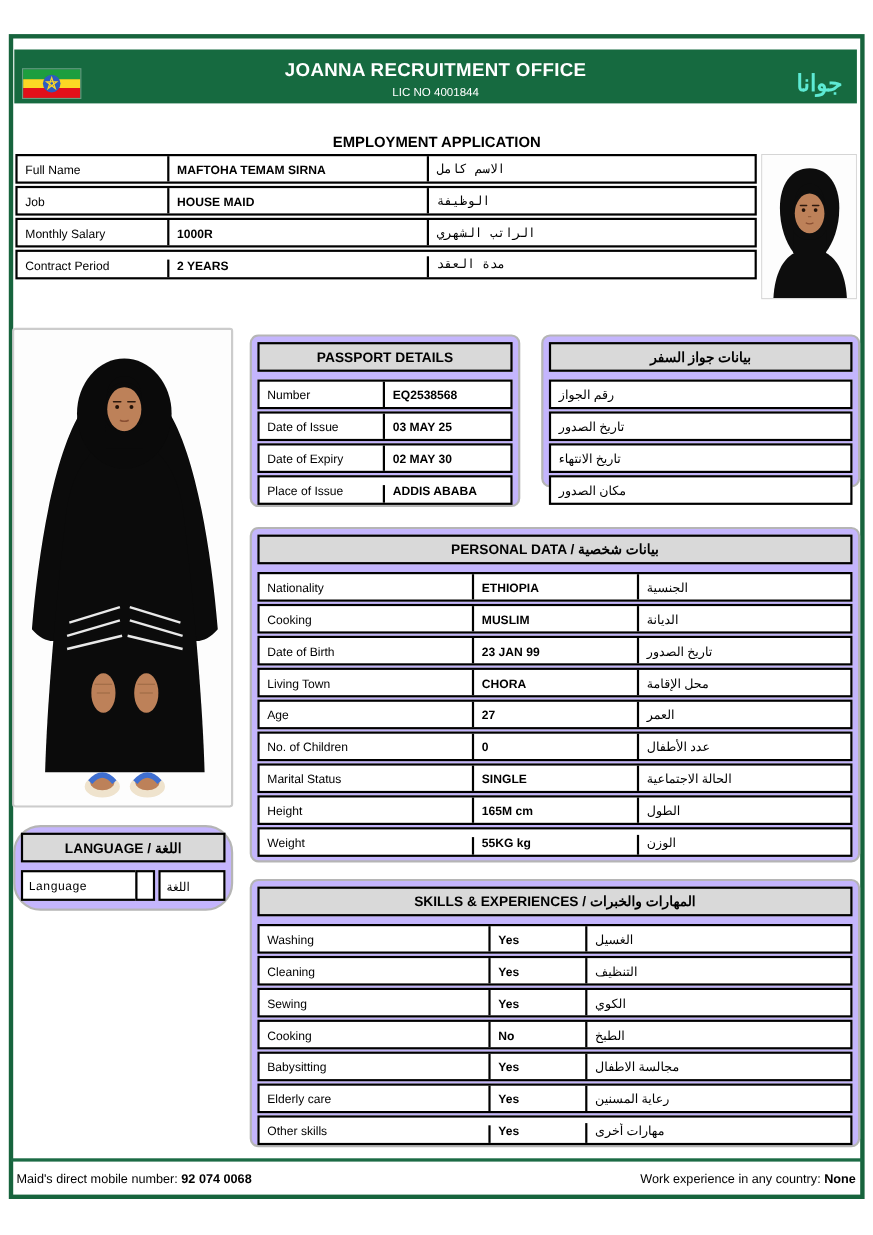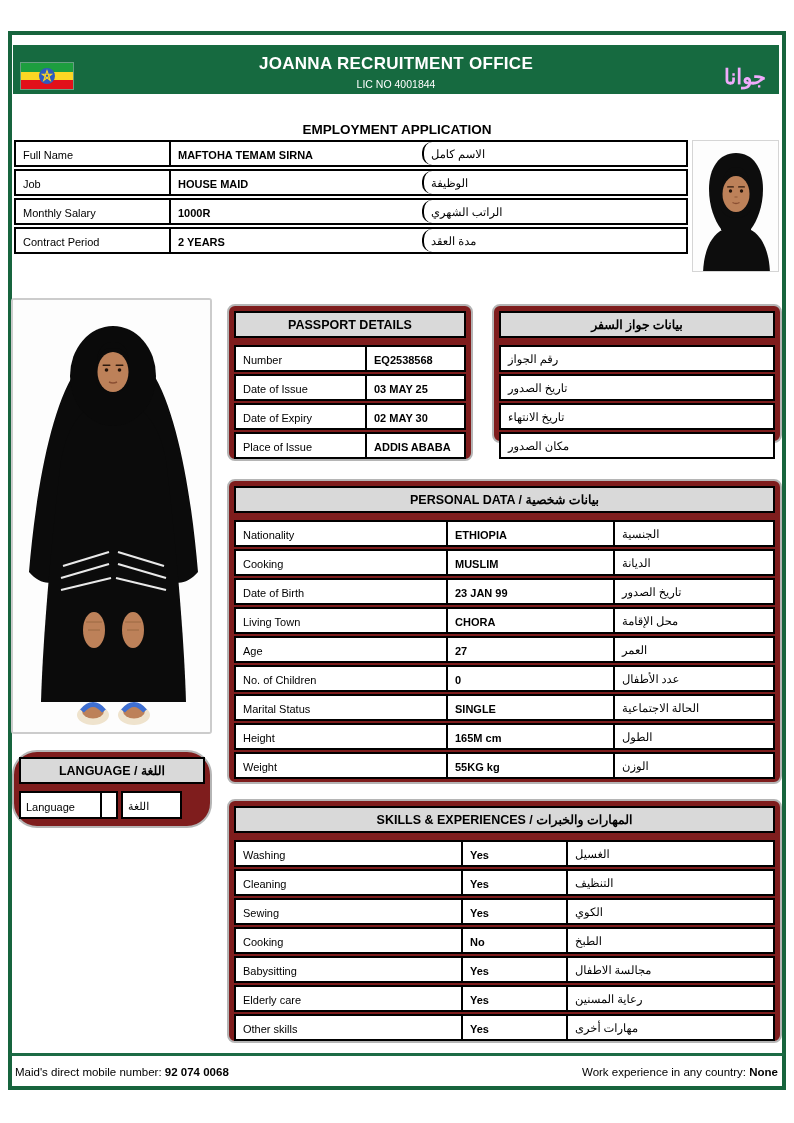--- a/index.html
+++ b/index.html
@@ -11,35 +11,35 @@
     position:absolute;left:8px;top:31px;width:778px;height:1059px;
     box-sizing:border-box;border:4px solid var(--frame-green,#17643d);
   }
   .banner{
     position:absolute;left:13px;top:45px;width:766px;height:49px;
     background:var(--banner-green,#166a40);
   }
   .flag{position:absolute;left:8px;top:18px;width:52px;height:26px;outline:1px solid rgba(255,255,255,.35);}
   .banner-title{position:absolute;left:0;top:9px;width:100%;text-align:center;color:#fff;font-weight:bold;font-size:17px;letter-spacing:.3px;}
   .banner-lic{position:absolute;left:0;top:33px;width:100%;text-align:center;color:#fff;font-size:10.5px;}
-  .banner-ar{position:absolute;right:13px;bottom:5px;color:#f0abfc;font-weight:bold;font-size:21px;direction:rtl;}
+  .banner-ar{position:absolute;right:13px;bottom:5px;color:#5eead4;font-weight:bold;font-size:21px;direction:rtl;}
   .emp-title{position:absolute;left:0;top:122px;width:794px;text-align:center;font-weight:bold;font-size:13.5px;}
 
   .trow{display:flex;box-sizing:border-box;border:2px solid #000;height:27px;margin-bottom:2px;background:#fff;}
-  .trow:last-child{margin-bottom:0;}
+  .trow:last-child{margin-bottom:0;align-items:flex-end;}
   .tcell{box-sizing:border-box;display:flex;align-items:flex-end;padding:0 7px 4px 7px;font-size:11px;overflow:hidden;white-space:nowrap;}
-  .tcell + .tcell{border-left:2px solid #000;margin-left:17px;}
+  .tcell + .tcell{border-left:2px solid #000;}
   .val{font-weight:bold;}
   .arcell{justify-content:flex-end;direction:rtl;font-family:"Liberation Serif",serif;font-size:11.5px;}
-  .arsans{font-family:Liberation Sans, sans-serif;border-radius:10px;}
+  .arsans{font-family:Liberation Mono, monospace;}
 
   .emp-table{position:absolute;left:14px;top:140px;width:674px;}
   .emp-c1{width:136px;}.emp-c2{width:236px;}.emp-c3{flex:1;}
 
-  .card{position:absolute;box-sizing:border-box;border:2px solid #b5b5b5;border-radius:8px;background:#7f1d1d;padding:5px;}
+  .card{position:absolute;box-sizing:border-box;border:2px solid #b5b5b5;border-radius:8px;background:#c4b5fd;padding:5px;}
   .section-bar{box-sizing:border-box;border:2px solid #000;background:var(--bar-gray,#d9d9d9);height:27px;margin-bottom:7px;
     display:flex;align-items:center;justify-content:center;font-weight:bold;font-size:12.5px;white-space:nowrap;}
   .section-bar.arserif{font-family:"Liberation Serif",serif;direction:rtl;}
 
   .pp-en{left:227px;top:304px;width:246px;height:157px;}
   .pp-c1{width:112px;}.pp-c2{flex:1;}
   .pp-ar{left:492px;top:304px;width:290px;height:139px;}
   .pp-ar .tcell{flex:1;}
 
   .personal{left:227px;top:479px;width:555px;height:305px;}
@@ -47,21 +47,21 @@
 
   .skills{left:227px;top:799px;width:555px;height:244px;}
   .sk-c1{width:208px;}.sk-c2{width:88px;}.sk-c3{flex:1;}
 
   .photo-card{position:absolute;left:11px;top:298px;width:201px;height:436px;box-sizing:border-box;border:2px solid #cccccc;border-radius:3px;background:#fff;overflow:hidden;}
   .portrait{position:absolute;left:692px;top:140px;width:87px;height:132px;box-sizing:border-box;border:1px solid #d5d5d5;background:#fff;overflow:hidden;}
 
   .language{left:12px;top:750px;width:200px;height:78px;border-radius:25px;}
   .lang-row{display:flex;margin-top:7px;height:28px;}
   .lang-cell{box-sizing:border-box;border:2px solid #000;display:flex;align-items:flex-end;padding:0 5px 4px 5px;font-size:11px;background:#fff;}
-  .lang-c1{width:83px;}
+  .lang-c1{width:107px;font-family:Liberation Mono, monospace;}
   .lang-c2{width:18px;margin-left:-2px;}
   .lang-c3{width:61px;margin-left:3px;justify-content:flex-end;direction:rtl;}
 
   .footer-divider{position:absolute;left:10px;top:1053px;width:774px;height:2.5px;background:var(--divider-green,#1c6b45);}
   .footer-left{position:absolute;left:15px;top:1066px;font-size:11.5px;}
   .footer-right{position:absolute;right:16px;top:1066px;font-size:11.5px;}
   .footer-left b,.footer-right b{font-weight:bold;}
 </style>
 </head>
 <body>

